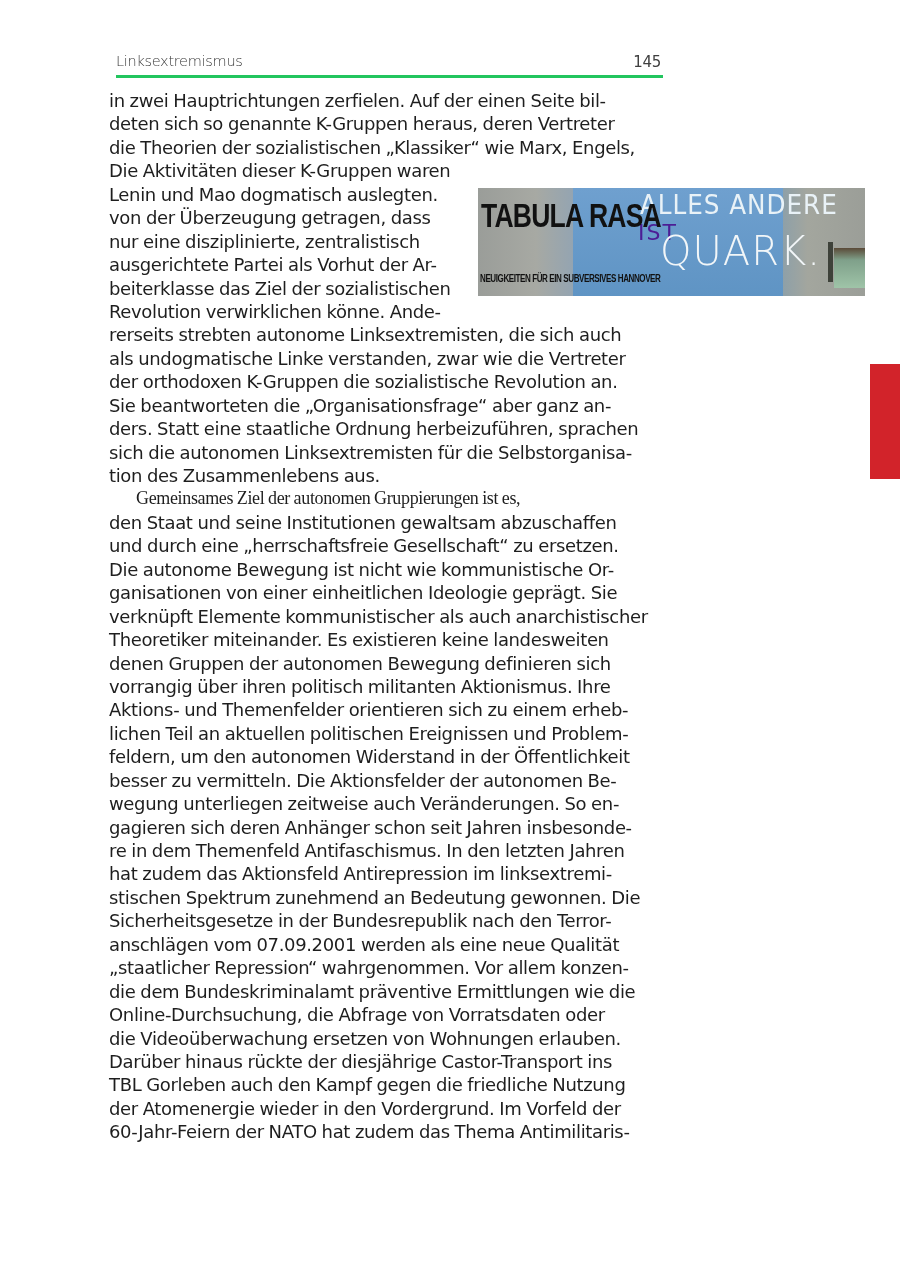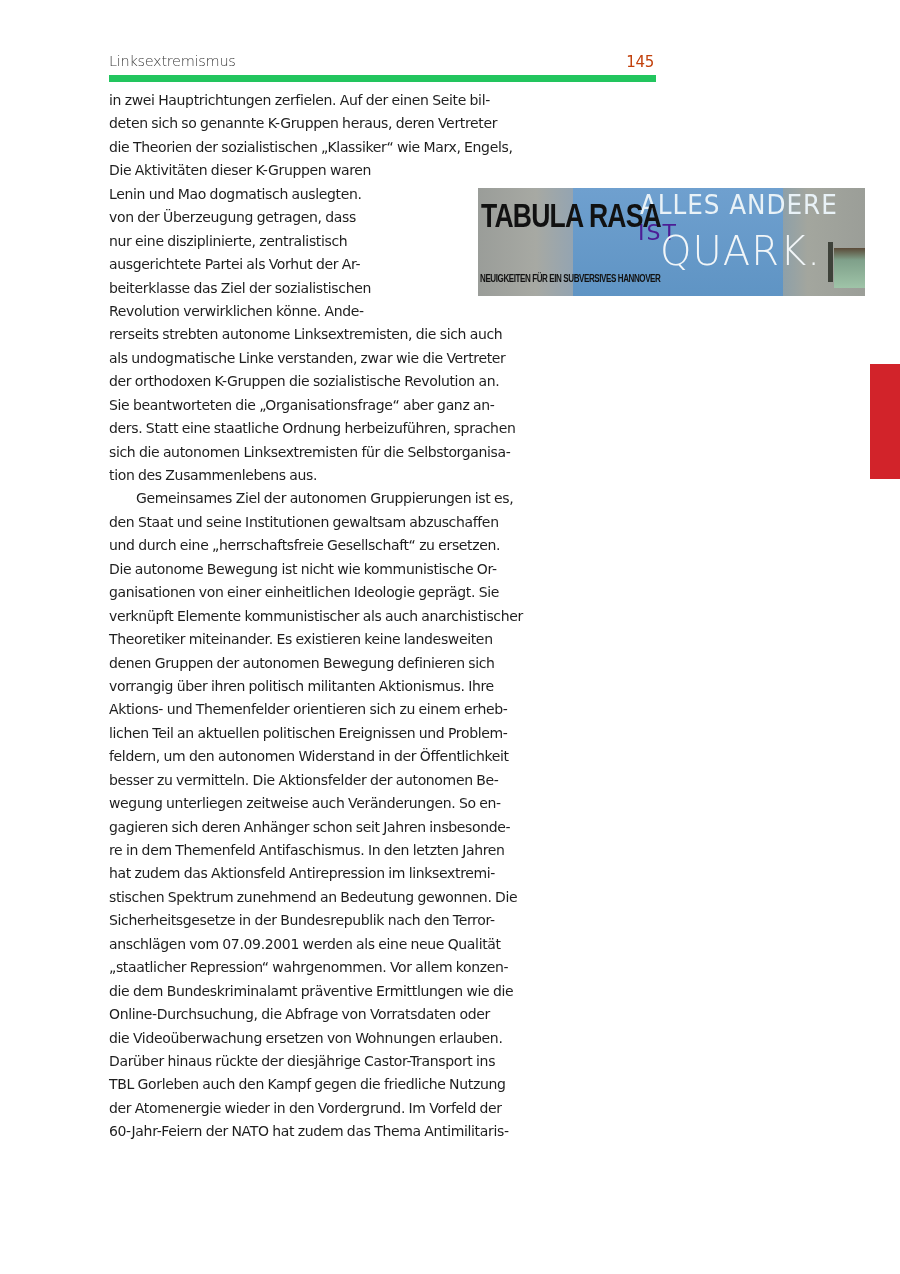--- a/index.html
+++ b/index.html
@@ -1,32 +1,32 @@
 <!DOCTYPE html>
 <html><head>
 <meta charset="utf-8">
 <style>
   html, body { margin:0; padding:0; }
   body {
     width:900px; height:1274px; background:#ffffff; position:relative; overflow:hidden;
     font-family: "DejaVu Sans", sans-serif; color:#1e1e1e;
   }
   .running-head {
-    position:absolute; left:109px; top:53px; width:547px; height:22px;
-    border-bottom:7px solid #22c55e;
+    position:absolute; left:116px; top:53px; width:547px; height:22px;
+    border-bottom:3px solid #22c55e;
     font-size:14.5px; color:#3a3a3a; letter-spacing:-0.3px;
   }
   .running-head .title { position:absolute; left:0; top:0; font-weight:300; }
-  .running-head .page { position:absolute; right:2px; top:0; font-size:15px; color:#c2410c; }
+  .running-head .page { position:absolute; right:2px; top:0; font-size:15px; color:#404040; }
   .body-text {
     position:absolute; left:109px; top:89px; width:552px;
-    font-size:14px; line-height:23.45px; letter-spacing:-0.35px; word-spacing:-0.5px;
+    font-size:18px; line-height:23.45px; letter-spacing:-0.35px; word-spacing:-0.5px;
   }
   .line { white-space:nowrap; height:23.45px; }
-  .line.indent { padding-left:27px; }
+  .line.indent { padding-left:27px;font-family:Liberation Serif, serif; }
   .figure {
     position:absolute; left:478px; top:188px; width:387px; height:108px; overflow:hidden;
     background:#6b9dc8;
     text-align:right;
   }
   .figure .wall-left {
     position:absolute; left:0; top:0; width:105px; height:108px;
     background:linear-gradient(90deg,#9a9d99 0%,#a7a9a3 55%,#8fa3b5 100%);
   }
   .figure .blue {

